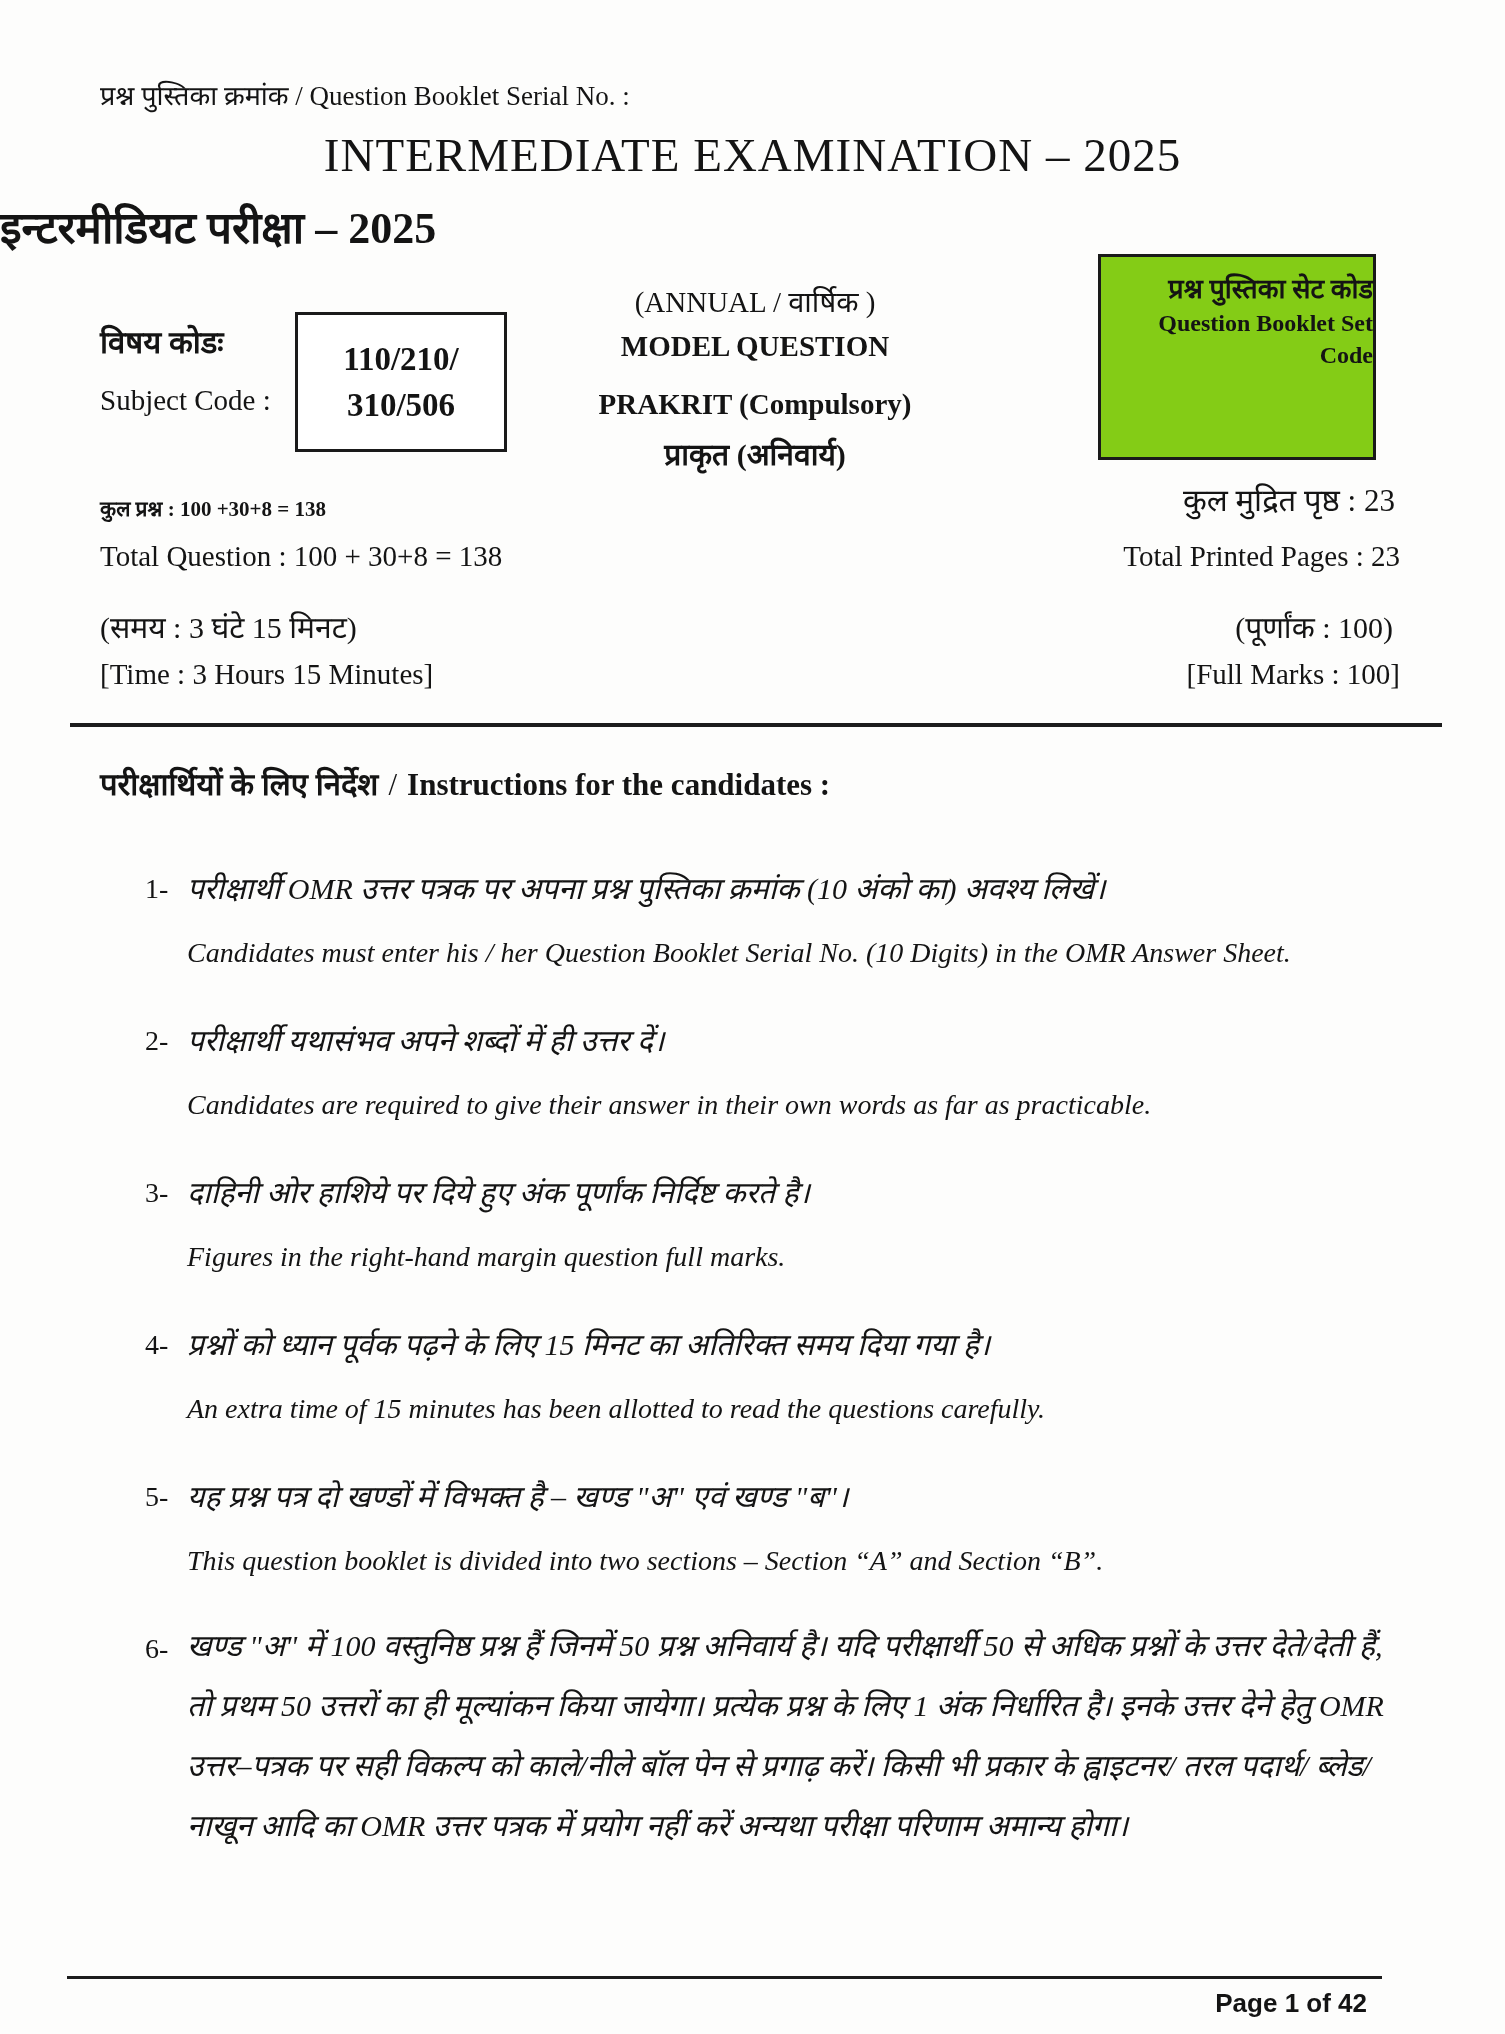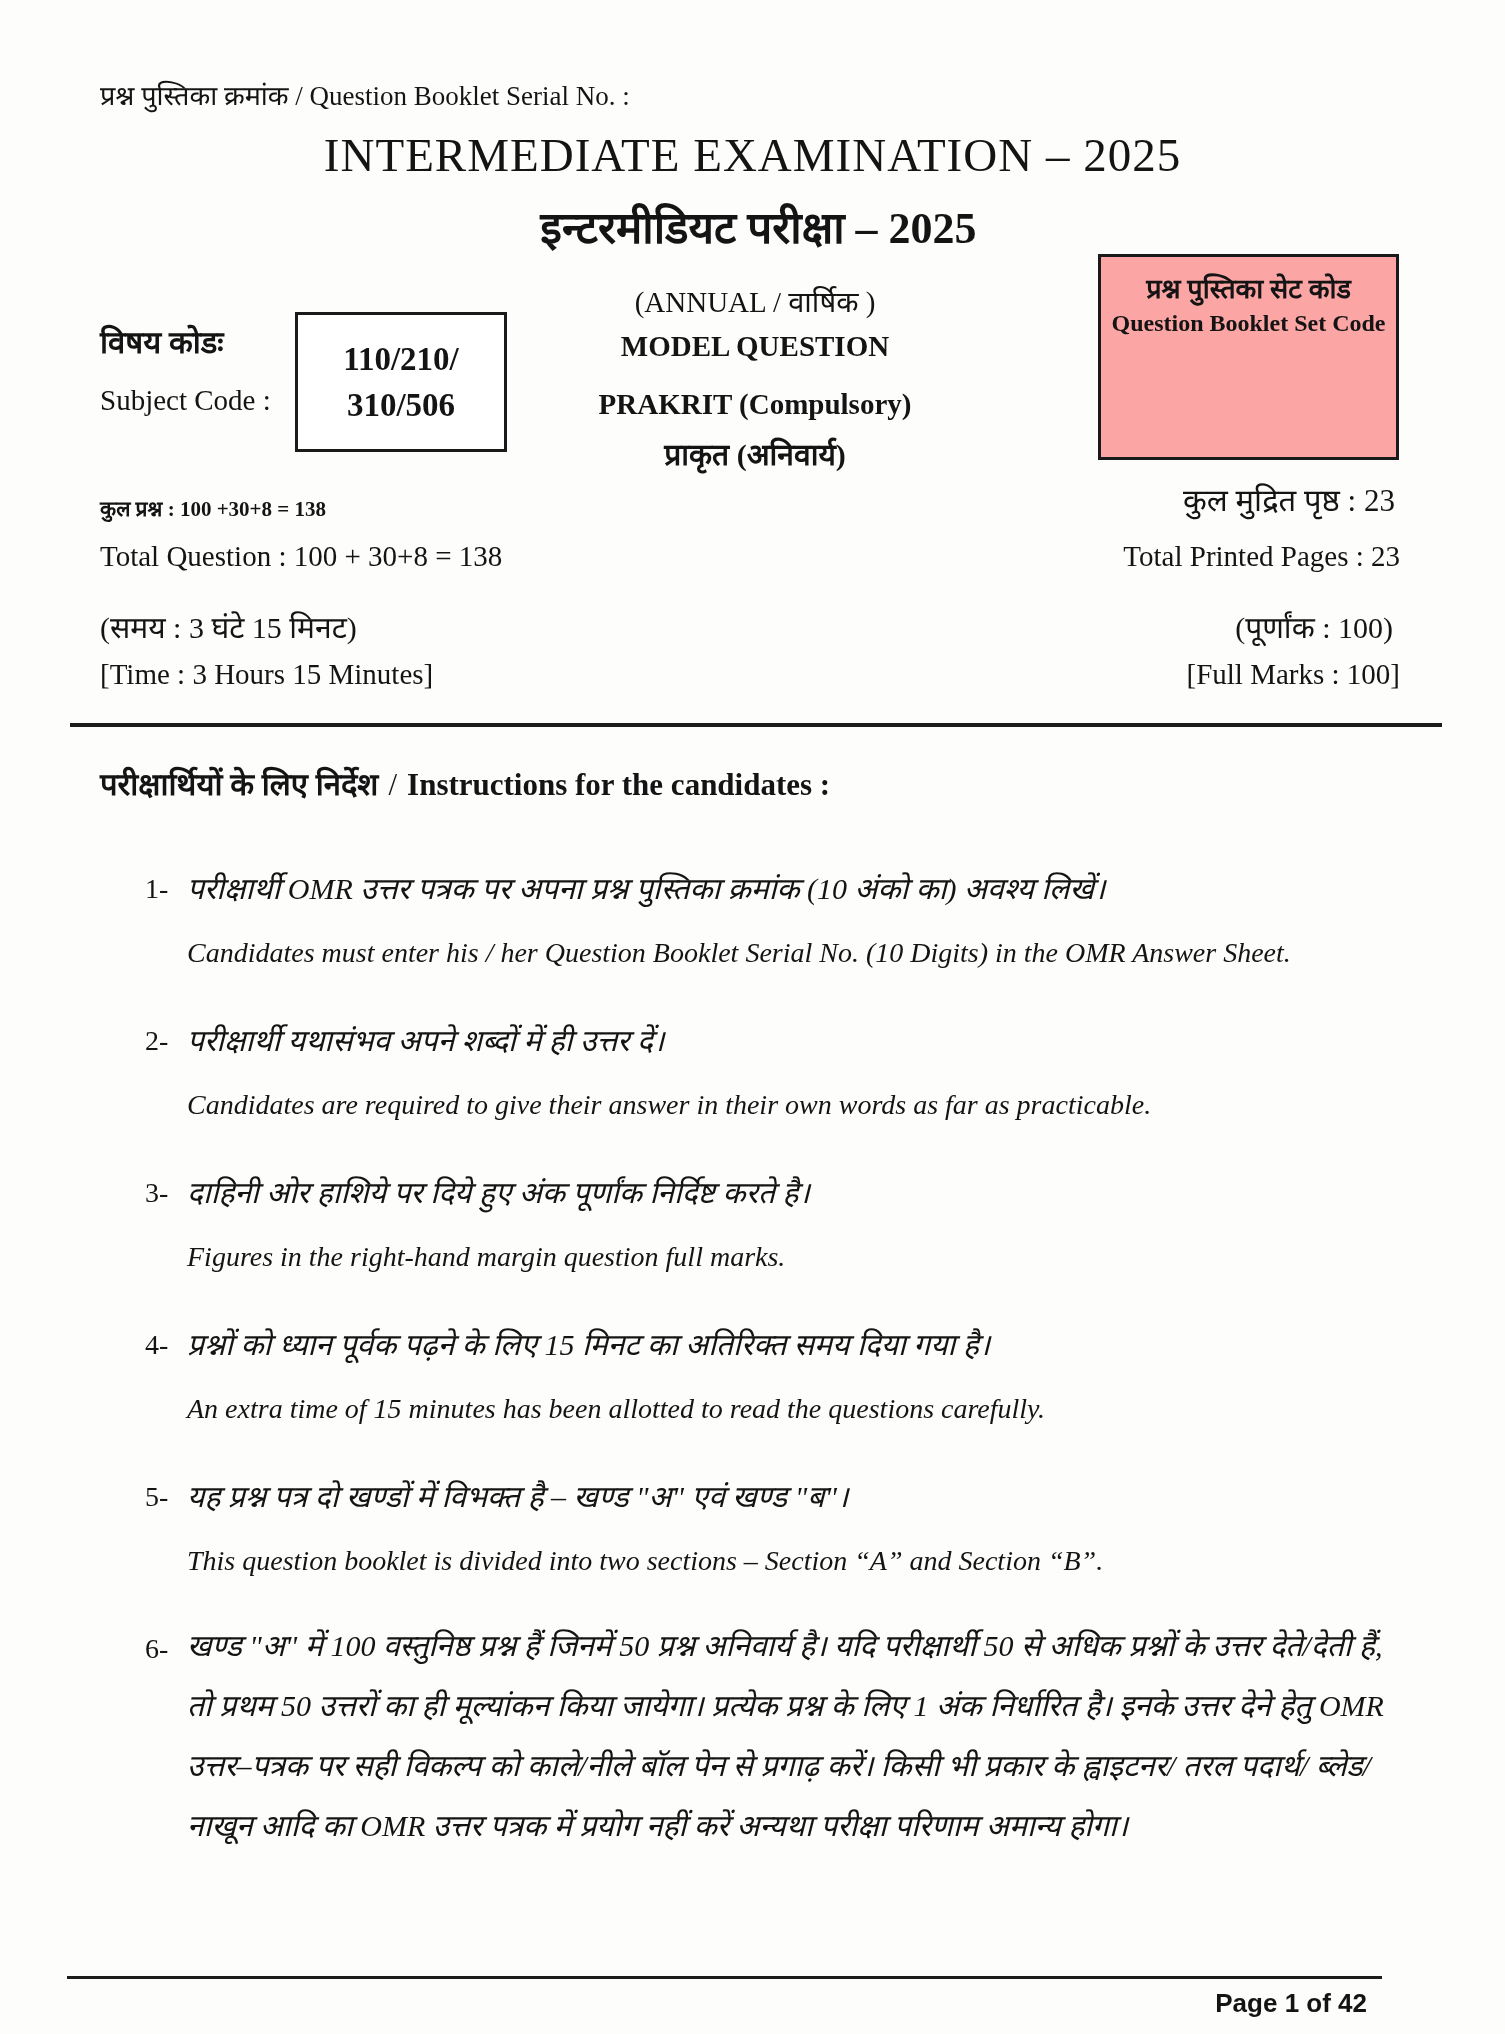--- a/index.html
+++ b/index.html
@@ -8,42 +8,42 @@
     position:relative; width:1505px; height:2034px; margin:0 auto;
     background:#fdfdfc; color:#141414;
     font-family:"Liberation Serif", serif;
     overflow:hidden;
   }
   .abs { position:absolute; }
 
   .serial-label { left:100px; top:76px; font-size:27px; }
 
   .title-en { left:0; right:0; top:128px; text-align:center; font-size:47px; letter-spacing:1px; }
-  .title-hi { left:0; right:0; top:196px; text-align:center; font-size:44px; font-weight:bold;padding-left:12px; }
+  .title-hi { left:0; right:0; top:196px; font-size:44px; font-weight:bold; }
 
   .subject-label-hi { left:100px; top:320px; font-size:31px; font-weight:bold; }
   .subject-label-en { left:100px; top:384px; font-size:29px; }
 
   .code-box {
     left:295px; top:312px; width:212px; height:140px;
     border:3px solid #1a1a1a; background:#fff;
     display:flex; flex-direction:column; justify-content:center; align-items:center;
   }
   .code-box .code-line { font-size:33px; font-weight:bold; line-height:46px; }
 
   .center-col { left:575px; width:360px; text-align:center; }
   .line-annual   { top:281px; font-size:29px; }
   .line-model    { top:330px; font-size:29px; font-weight:bold; }
   .line-subj-en  { top:388px; font-size:29px; font-weight:bold; }
   .line-subj-hi  { top:433px; font-size:30px; font-weight:bold; }
 
   .set-code-box {
-    left:1098px; top:254px; width:301px; height:206px;
-    border:3px solid #1a1a1a; background:#fca5a5;
-    text-align:center; padding-top:14px;
+    left:1098px; top:254px; width:278px; height:206px;
+    border:3px solid #1a1a1a; background:#84cc16;
+    text-align:right; padding-top:14px;
   }
   .set-code-hi { font-size:27px; font-weight:bold; line-height:36px; }
   .set-code-en { font-size:24px; font-weight:bold; line-height:32px; }
 
   .tq-hi   { left:100px; top:494px; font-size:21px;font-weight:bold; }
   .tq-en   { left:100px; top:540px; font-size:29px; }
   .tp-hi   { right:110px; top:478px; font-size:31px; }
   .tp-en   { right:105px; top:540px; font-size:29px; }
   .time-hi  { left:100px; top:606px; font-size:30px; }
   .time-en  { left:100px; top:658px; font-size:29px; }

